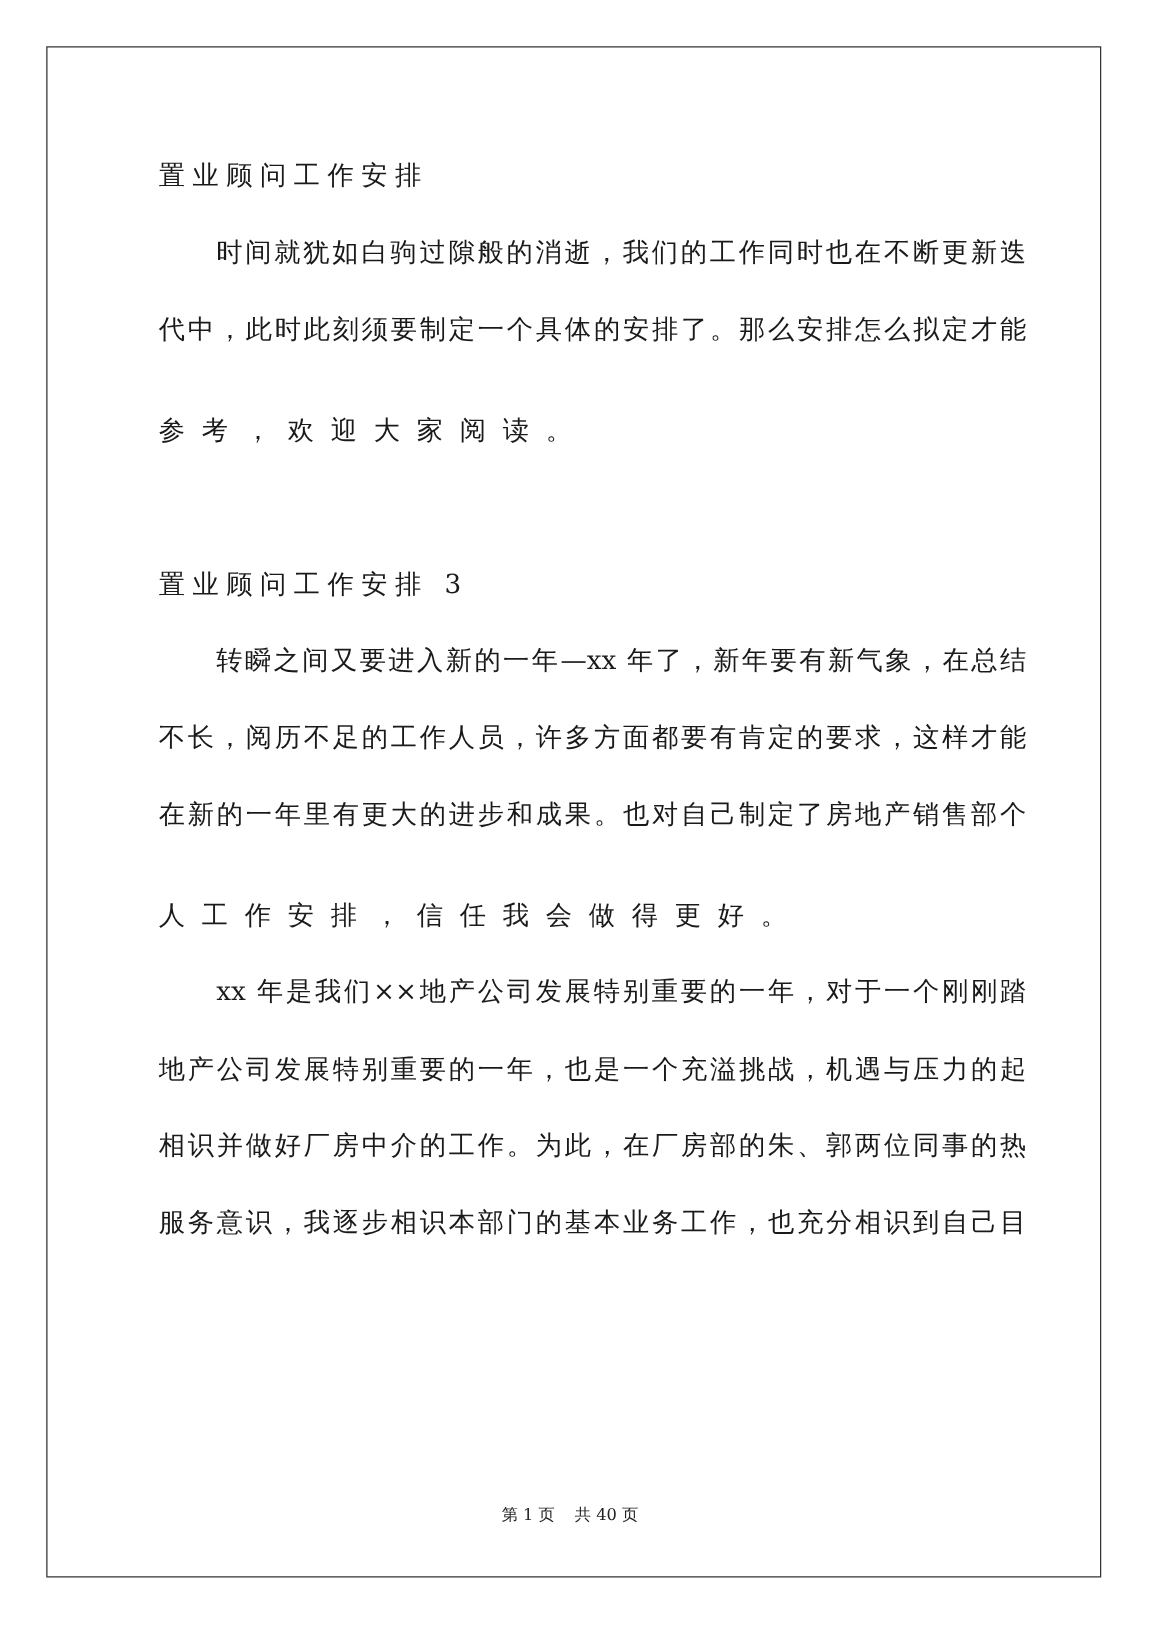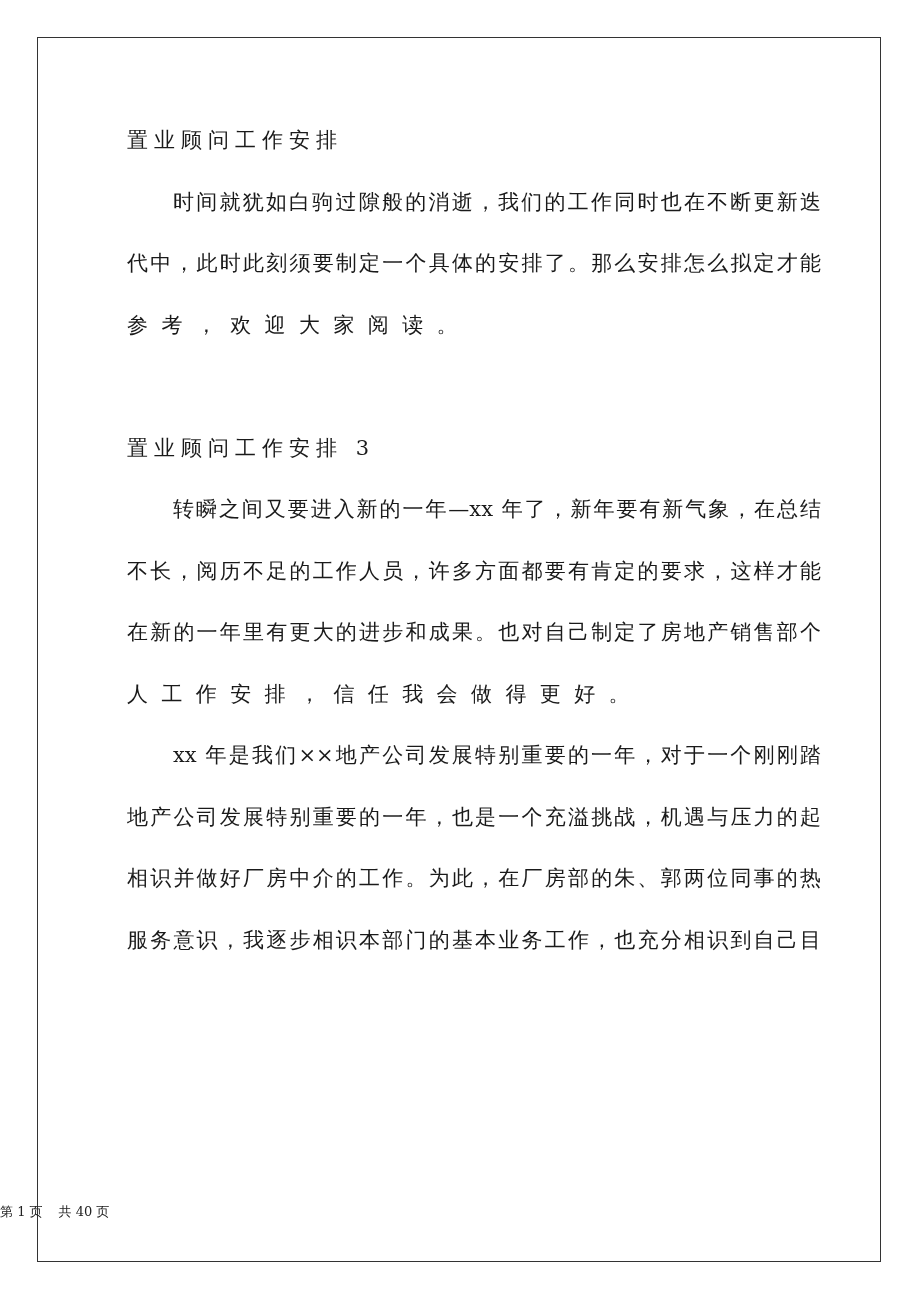--- a/index.html
+++ b/index.html
@@ -37,38 +37,39 @@
       white-space: nowrap;
       letter-spacing: 13.4px;
       text-align: justify;
       text-align-last: justify;
       letter-spacing: 0;
     }
     .line.last {
       text-align-last: left;
       text-align: center;
       letter-spacing: 13.4px;
+      margin-top: 19px;
     }
     .line.heading {
       text-align: left;
       text-align-last: left;
       letter-spacing: 6px;
     }
     .line.indent {
       padding-left: 46px;
     }
     .spacer {
       height: 61.5px;
     }
     .footer {
       position: absolute;
       left: 0;
       width: 912px;
       top: 1203px;
-      text-align: left;
+      text-align: center;
       font-size: 13px;
       color: #222222;
       font-family: "DejaVu Serif", "Liberation Serif", serif;
     }
     .footer span {
       display: inline-block;
     }
     .footer .gap {
       width: 16px;
     }

